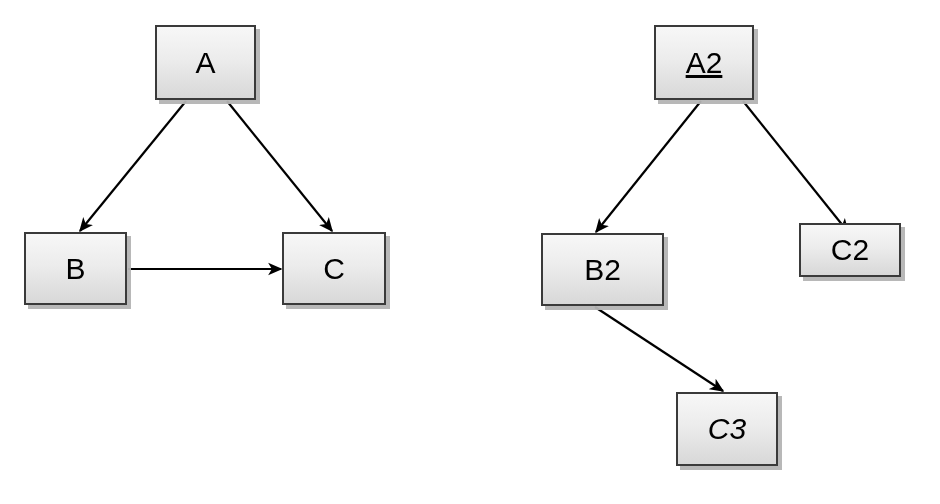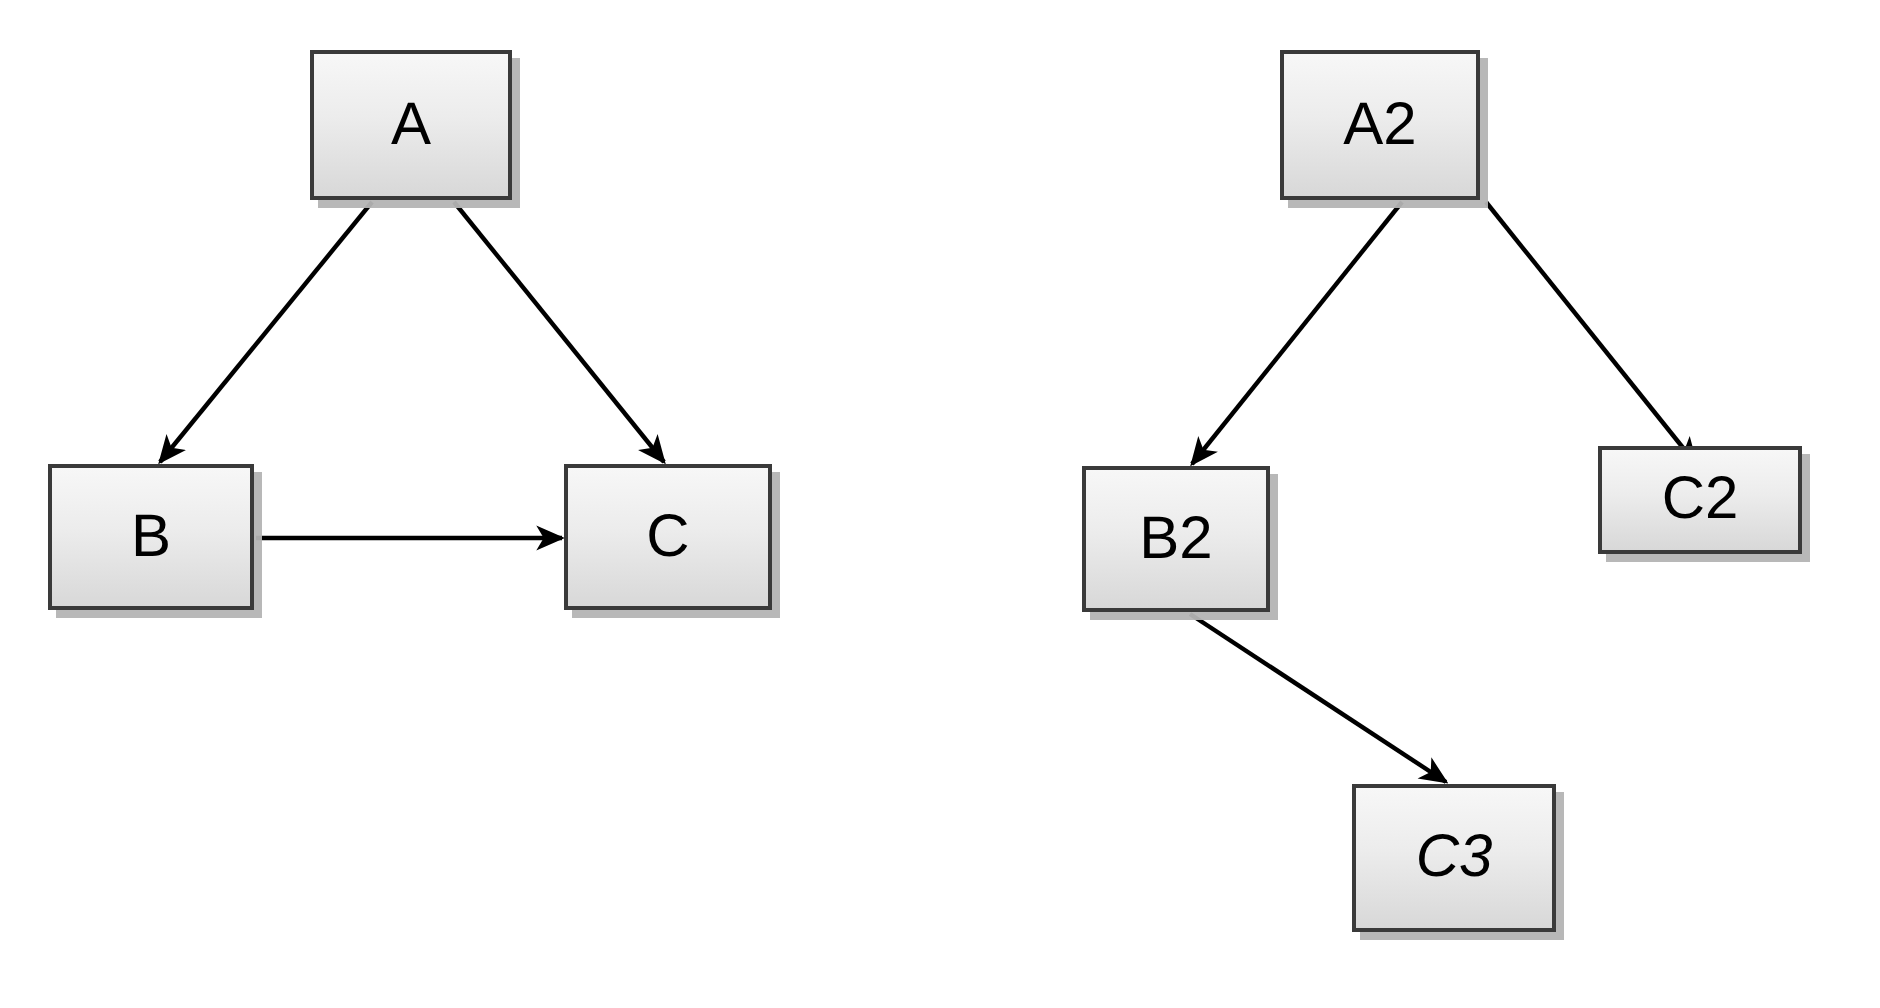--- a/index.html
+++ b/index.html
@@ -72,24 +72,24 @@
         <span class="node-label">A</span>
       </div>
       <div class="node" style="left: 24px; top: 232px; width: 103px; height: 73px;">
         <span class="node-label">B</span>
       </div>
       <div class="node" style="left: 282px; top: 232px; width: 104px; height: 73px;">
         <span class="node-label">C</span>
       </div>
     </div>
   <div id="nodes-right">
-      <div class="node" style="left: 640px; top: 25px; width: 100px; height: 75px;">
+      <div class="node" style="left: 654px; top: 25px; width: 100px; height: 75px; text-decoration: underline;">
         <span class="node-label">A2</span>
       </div>
-      <div class="node" style="left: 541px; top: 233px; width: 94px; height: 73px;">
+      <div class="node" style="left: 541px; top: 233px; width: 123px; height: 73px;">
         <span class="node-label">B2</span>
       </div>
       <div class="node" style="left: 799px; top: 223px; width: 102px; height: 54px; justify-content: center;">
         <span class="node-label">C2</span>
       </div>
       <div class="node" style="left: 676px; top: 392px; width: 102px; height: 74px; font-style: italic;">
         <span class="node-label">C3</span>
       </div>
     </div>
 

